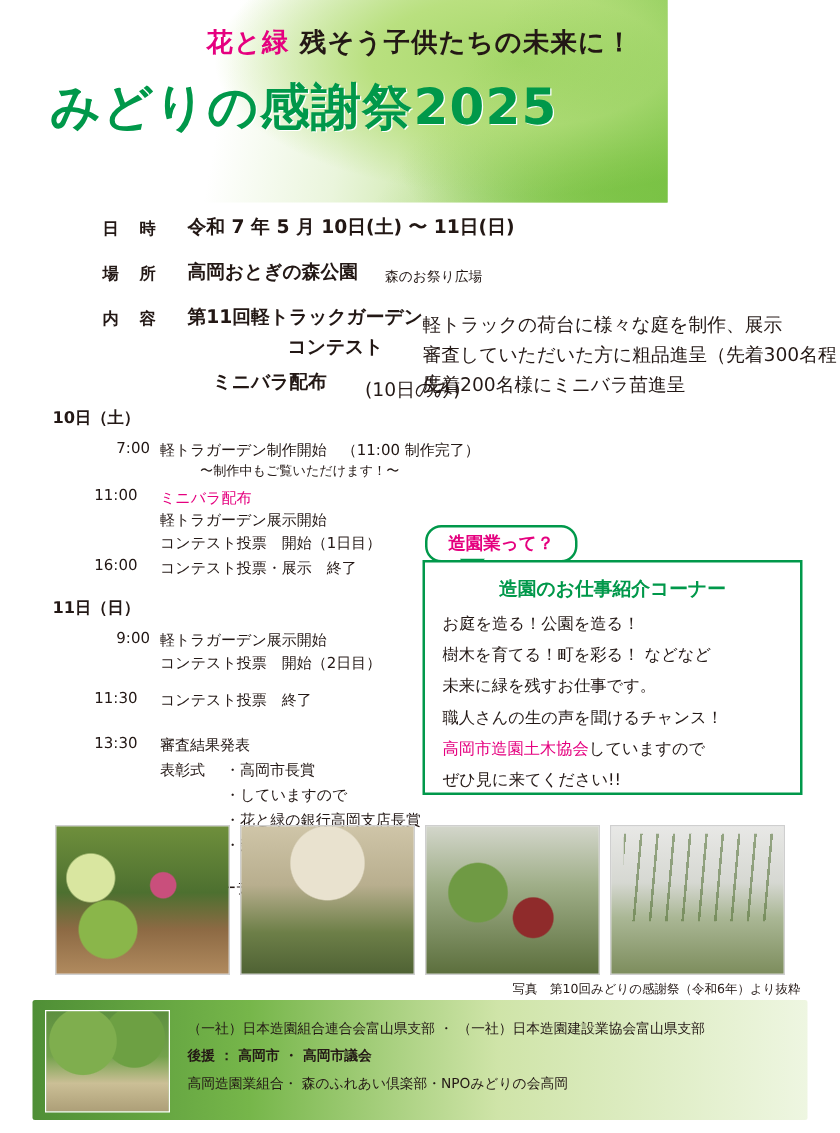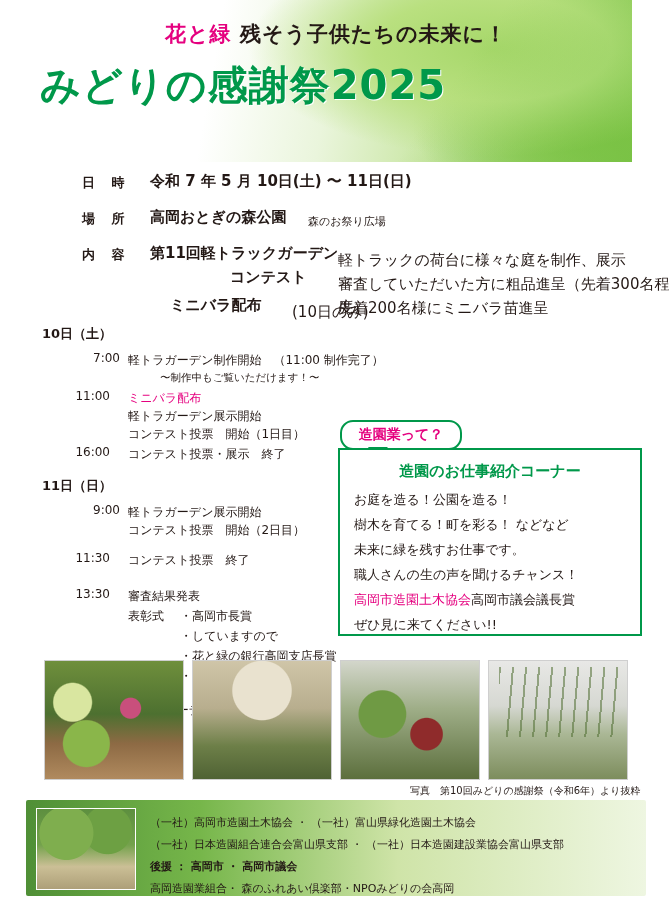--- a/index.html
+++ b/index.html
@@ -10,21 +10,21 @@
     color:#231815;
     position:relative;
     overflow:hidden;
   }
   .page{
     position:absolute;left:0;top:0;width:672px;height:906px;
     background:#ffffff;
   }
   
   .header{
-    position:absolute;left:0;top:0;width:632px;height:162px;
+    position:absolute;left:0;top:0;width:534px;height:162px;
     background:
       radial-gradient(ellipse 340px 150px at 78% 30%, #a6d76a 0%, #b9e07f 35%, rgba(205,233,170,0.0) 72%),
       radial-gradient(ellipse 260px 120px at 96% 78%, #7cc242 0%, rgba(150,210,110,0.0) 75%),
       linear-gradient(100deg,#ffffff 0%,#ffffff 34%,#eaf5dc 52%,#cbe7a7 68%,#9ed36b 86%,#7dc249 100%);
   }
   .header-deco{
     position:absolute;right:0;top:0;width:250px;height:162px;
     background:linear-gradient(125deg, rgba(255,255,255,0) 35%, rgba(120,195,70,0.55) 100%);
   }
   .line1{
@@ -207,35 +207,34 @@
   </div>
 
   <div class="bubble">造園業って？</div>
   <div class="greenbox">
     <h3>造園のお仕事紹介コーナー</h3>
     <p>お庭を造る！公園を造る！</p>
     <p>樹木を育てる！町を彩る！ などなど</p>
     <p>未来に緑を残すお仕事です。</p>
     <p>職人さんの生の声を聞けるチャンス！</p>
     <p>
-      <span class="hl">高岡市造園土木協会</span><span>高岡市議会議長賞</span>
+      <span class="hl">高岡市造園土木協会</span><span>していますので</span>
     </p>
     <p>ぜひ見に来てください!!</p>
   </div>
 
   <div class="photos">
     <div class="ph ph1"></div>
     <div class="ph ph2"></div>
     <div class="ph ph3"></div>
     <div class="ph ph4"></div>
   </div>
   <div class="photo-credit">写真　第10回みどりの感謝祭（令和6年）より抜粋</div>
 
   <div class="footer"></div>
   <div class="footer-photo"></div>
   <div class="footer-text">
-    <div class="ft-row">（一社）高岡市造園土木協会 ・ （一社）富山県緑化造園土木協会</div>
     <div class="ft-row">（一社）日本造園組合連合会富山県支部 ・ （一社）日本造園建設業協会富山県支部</div>
     <div class="ft-row ft-lbl">後援 ： 高岡市 ・ 高岡市議会</div>
     <div class="ft-row">高岡造園業組合・ 森のふれあい倶楽部・NPOみどりの会高岡</div>
   </div>
 
 </div>
 
 </body></html>

